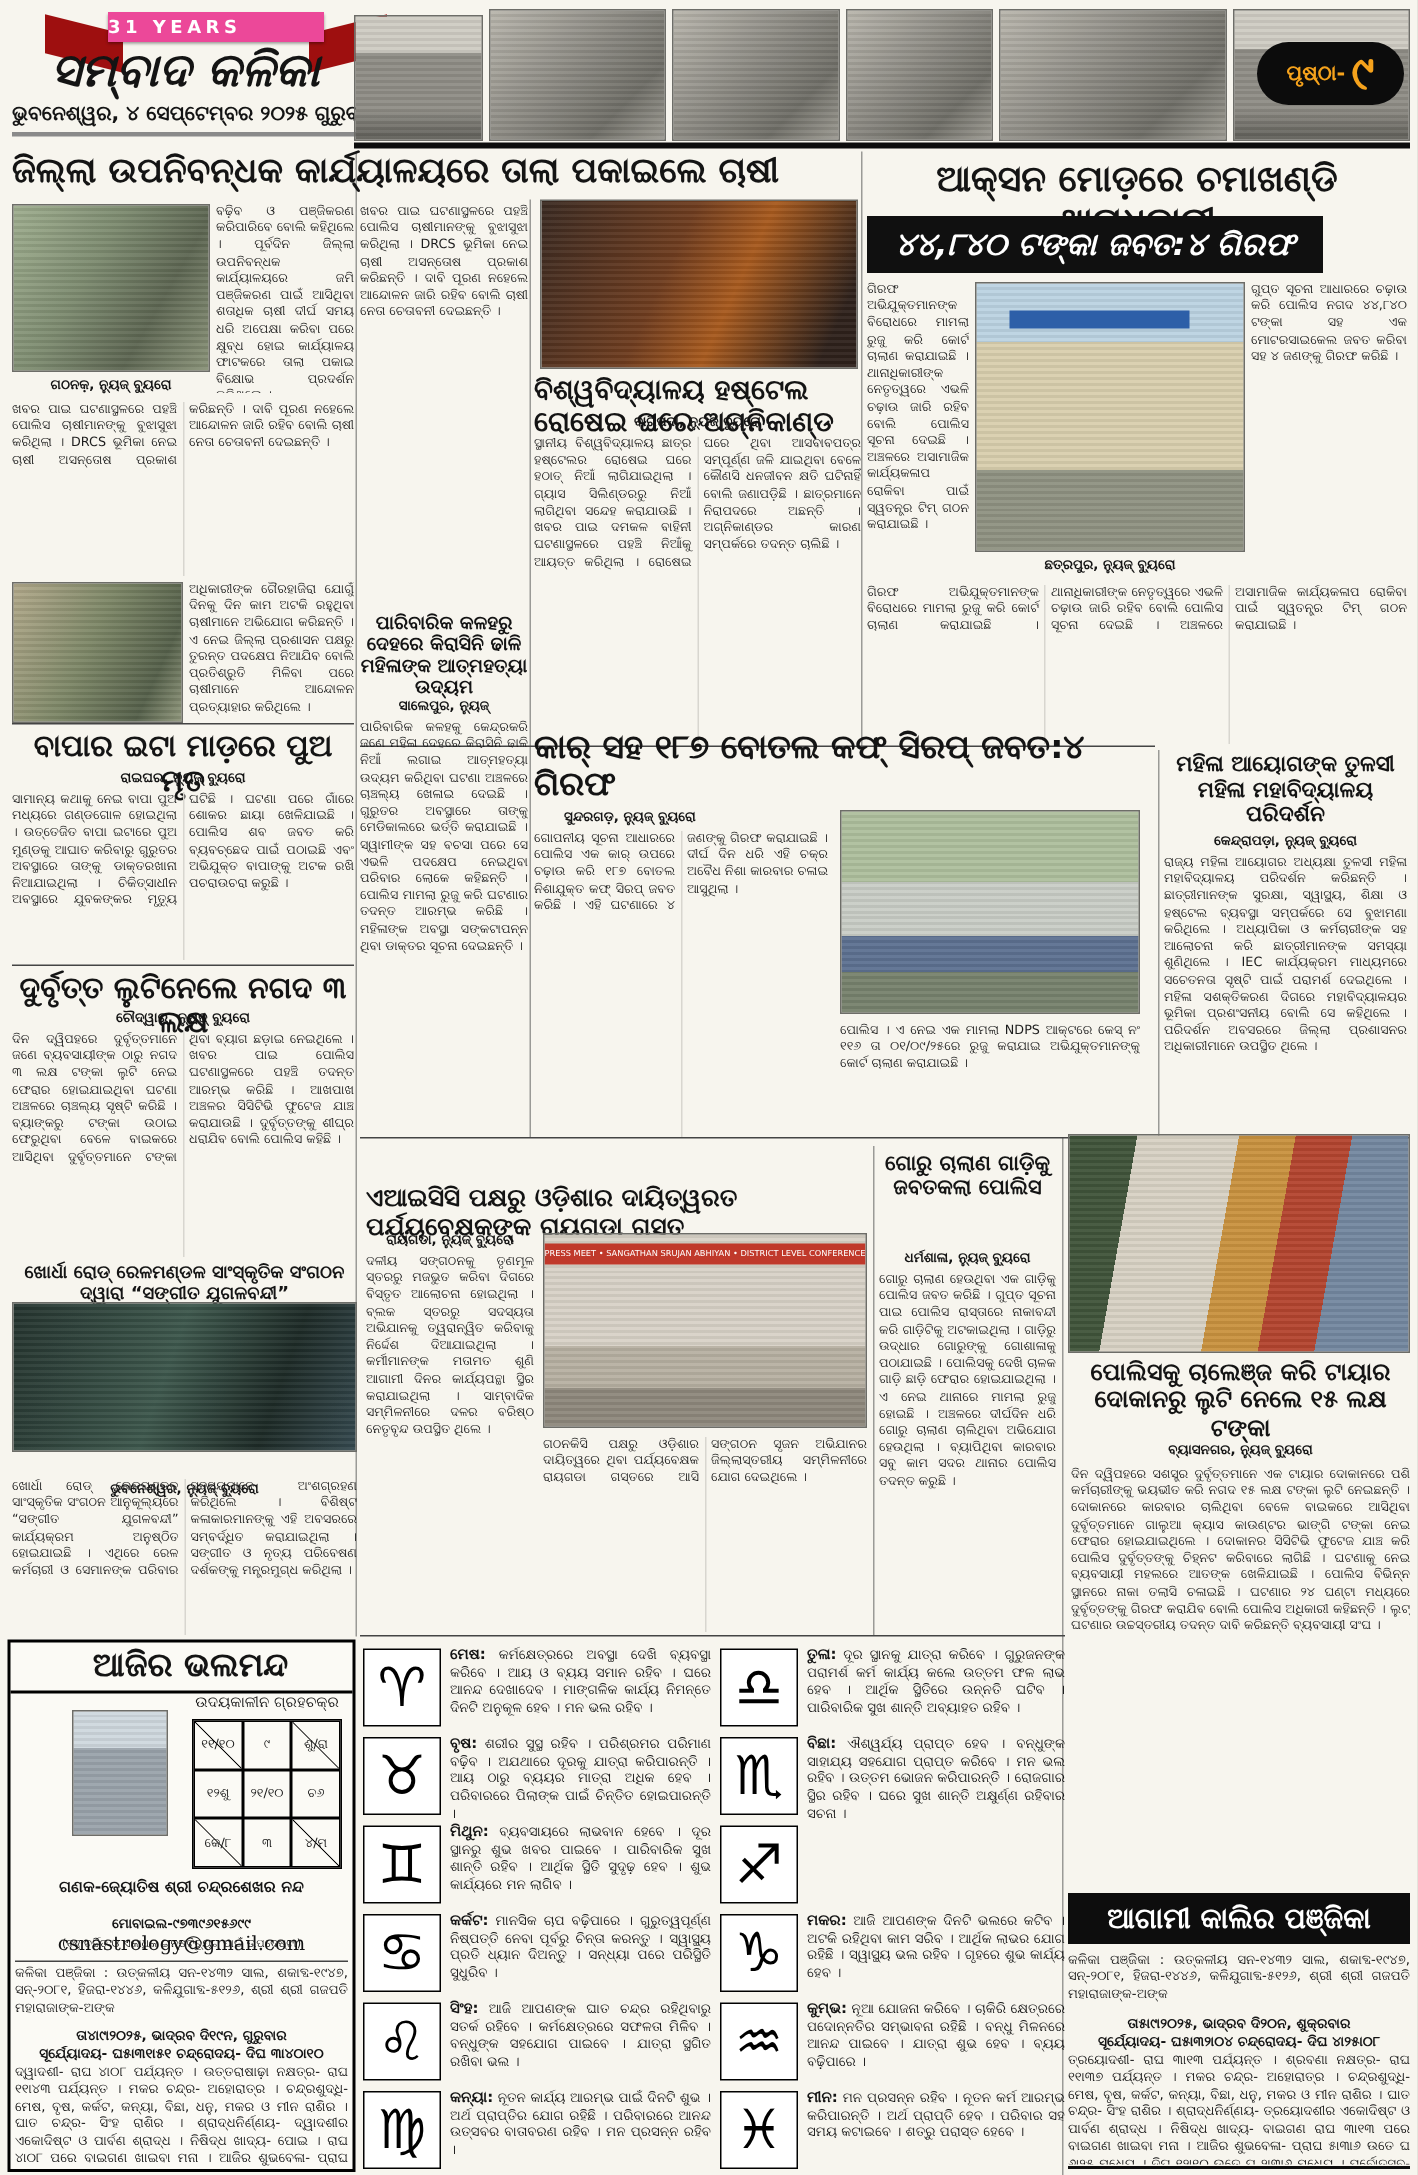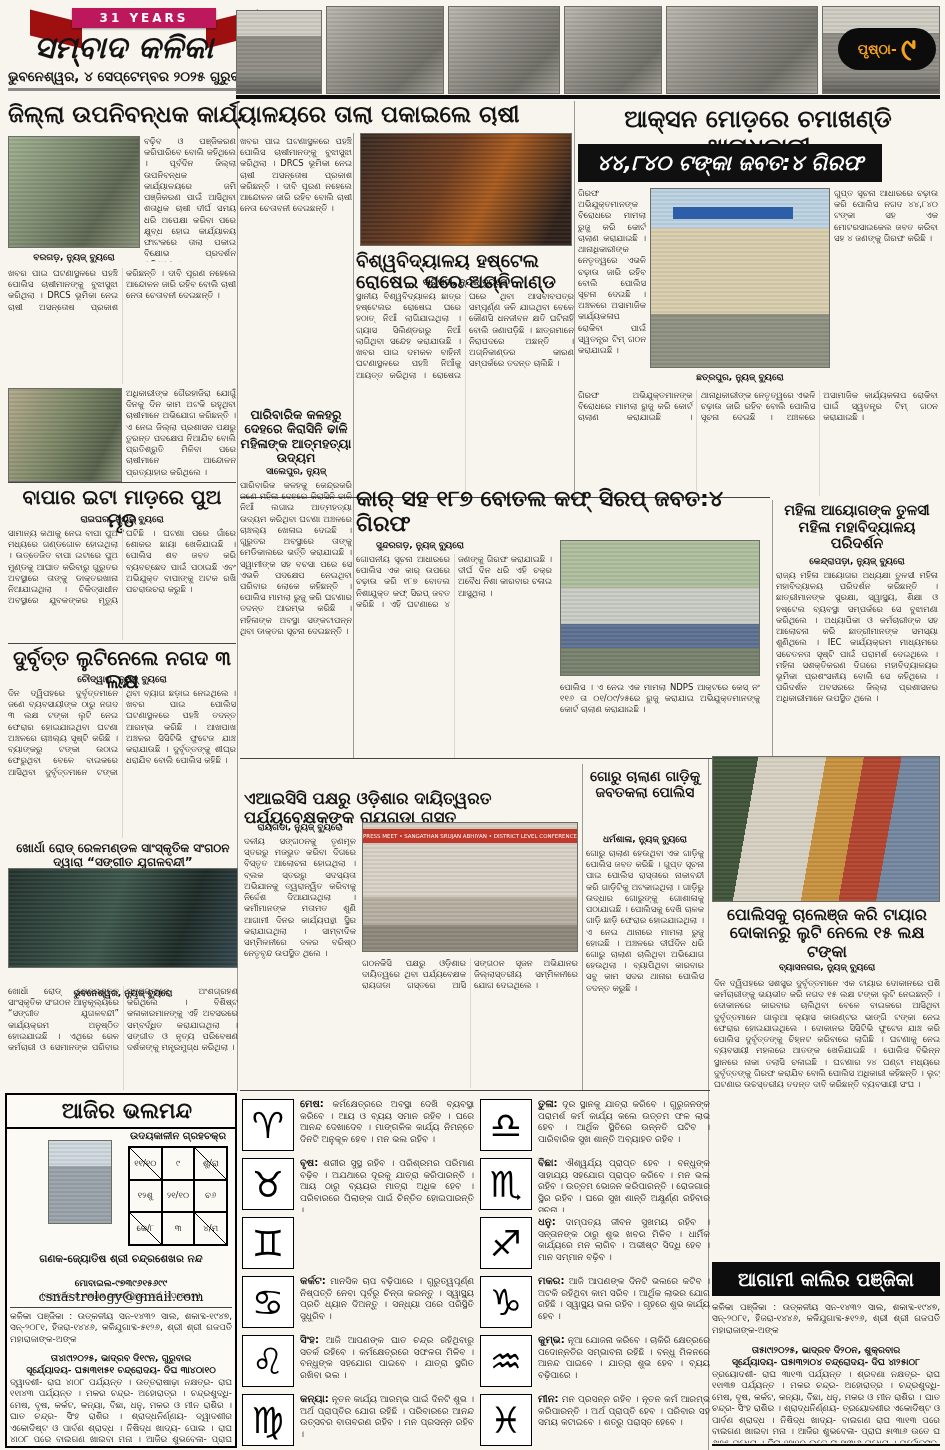--- a/index.html
+++ b/index.html
@@ -1,21 +1,21 @@
 <!DOCTYPE html>
 <html><head>
 <meta charset="utf-8">
 <style>
   html,body{margin:0;padding:0;background:#d8d5cc;}
   .page{position:relative;width:945px;height:1450px;margin:0 auto;background:#f7f5ee;
         font-family:"DejaVu Sans",sans-serif;color:#141414;overflow:hidden;}
   .abs{position:absolute;box-sizing:border-box;}
   
-  .ribbon{background:#be185d;color:#fff;font-weight:bold;font-size:12px;letter-spacing:3px;
-          text-align:center;line-height:20px;box-shadow:0 1px 2px rgba(0,0,0,.4);}
+  .ribbon{background:#ec4899;color:#fff;font-weight:bold;font-size:12px;letter-spacing:3px;
+          line-height:20px;box-shadow:0 1px 2px rgba(0,0,0,.4);}
   .rtail{background:#9e0f0f;transform:skewY(14deg);}
   .rtail.r{transform:skewY(-14deg);}
   .logo{font-size:31px;font-weight:bold;font-style:italic;line-height:34px;white-space:nowrap;}
   .mdate{font-size:13.5px;font-weight:bold;}
   .grule{background:#8a8a8a;}
   .brule{background:#0d0d0d;}
   .vr{background:#9a9a96;width:1px;}
   .hrl{background:#444;height:1px;}
   .badge{background:#0c0c0c;border-radius:24px;color:#f5a21c;text-align:center;
          display:flex;align-items:center;justify-content:center;gap:4px;}
@@ -45,21 +45,21 @@
   .c{text-align:center;}
   .dl{font-size:9px;font-weight:bold;text-align:center;}
   .bd{font-size:8.5px;line-height:1.32;text-align:justify;overflow:hidden;color:#1c1c1c;}
   .col2{column-count:2;column-gap:8px;column-rule:1px solid #d8d6cf;}
   .col3{column-count:3;column-gap:8px;column-rule:1px solid #d8d6cf;}
   .bar{background:#101010;color:#fff;font-weight:bold;font-style:italic;
        display:flex;align-items:center;justify-content:center;font-size:21px;}
   
   .panel{border:2px solid #000;background:#fbfaf5;}
   .ptitle{font-size:22px;font-weight:bold;text-align:center;border-bottom:2px solid #000;line-height:32px;padding-left:12px;}
-  .gtitle{font-size:10px;font-weight:bold;text-align:center;}
+  .gtitle{font-size:10px;font-weight:normal;text-align:center;}
   .gchart{display:grid;grid-template-columns:repeat(3,1fr);grid-template-rows:repeat(3,1fr);
           border:1.5px solid #000;}
   .gcell{border:1px solid #000;font-size:8.5px;display:flex;align-items:center;justify-content:center;text-align:center;}
   .gcell.diag{background-image:linear-gradient(to top right,transparent calc(50% - .6px),#000 50%,transparent calc(50% + .6px));}
   .small{font-size:7.5px;line-height:1.2;text-align:center;}
   .email{font-family:"DejaVu Serif",serif;font-size:13px;text-align:center;}
   .pj{font-size:8.8px;line-height:1.3;text-align:justify;overflow:hidden;}
   .pjc{font-size:9.2px;font-weight:bold;text-align:center;white-space:nowrap;overflow:hidden;}
   
   .zicon{position:absolute;left:0;top:2px;width:50px;height:50px;border:1.5px solid #000;background:#fff;
@@ -102,21 +102,21 @@
   <div class="abs vr" style="left:772px;top:500px;height:258px;"></div>
   <div class="abs vr" style="left:708px;top:758px;height:692px;"></div>
   <div class="abs vr" style="left:582px;top:764px;height:326px;"></div>
   <div class="abs hrl" style="left:240px;top:497px;width:530px;"></div>
   <div class="abs hrl" style="left:240px;top:758px;width:700px;"></div>
   <div class="abs hrl" style="left:240px;top:1090px;width:470px;"></div>
 
   <div class="abs hl" style="left:8px;top:101px;width:562px;height:32px;font-size:23px;">ଜିଲ୍ଲା ଉପନିବନ୍ଧକ କାର୍ଯ୍ୟାଳୟରେ ତାଲା ପକାଇଲେ ଚାଷୀ</div>
   <div class="abs photo ph-office" style="left:8px;top:136px;width:132px;height:112px;"></div>
   <div class="abs bd" style="left:144px;top:136px;width:92px;height:126px;">ବଢ଼ିବ ଓ ପଞ୍ଜିକରଣ କରିପାରିବେ ବୋଲି କହିଥିଲେ । ପୂର୍ବଦିନ ଜିଲ୍ଲା ଉପନିବନ୍ଧକ କାର୍ଯ୍ୟାଳୟରେ ଜମି ପଞ୍ଜିକରଣ ପାଇଁ ଆସିଥିବା ଶତାଧିକ ଚାଷୀ ଦୀର୍ଘ ସମୟ ଧରି ଅପେକ୍ଷା କରିବା ପରେ କ୍ଷୁବ୍ଧ ହୋଇ କାର୍ଯ୍ୟାଳୟ ଫାଟକରେ ତାଲା ପକାଇ ବିକ୍ଷୋଭ ପ୍ରଦର୍ଶନ କରିଥିଲେ ।</div>
-  <div class="abs dl" style="left:8px;top:252px;width:132px;">ବରଗଡ଼, ନ୍ୟୁଜ୍ ବ୍ୟୁରୋ</div>
+  <div class="abs dl" style="left:8px;top:252px;width:132px;">ଗଠନକ଼, ନ୍ୟୁଜ୍ ବ୍ୟୁରୋ</div>
   <div class="abs bd col2" style="left:8px;top:268px;width:228px;height:116px;">ଖବର ପାଇ ଘଟଣାସ୍ଥଳରେ ପହଞ୍ଚି ପୋଲିସ ଚାଷୀମାନଙ୍କୁ ବୁଝାସୁଝା କରିଥିଲା । DRCS ଭୂମିକା ନେଇ ଚାଷୀ ଅସନ୍ତୋଷ ପ୍ରକାଶ କରିଛନ୍ତି । ଦାବି ପୂରଣ ନହେଲେ ଆନ୍ଦୋଳନ ଜାରି ରହିବ ବୋଲି ଚାଷୀ ନେତା ଚେତାବନୀ ଦେଇଛନ୍ତି ।</div>
   <div class="abs photo ph-bike" style="left:8px;top:388px;width:114px;height:94px;"></div>
   <div class="abs bd" style="left:126px;top:388px;width:110px;height:94px;">ଅଧିକାରୀଙ୍କ ଗୈରହାଜିରା ଯୋଗୁଁ ଦିନକୁ ଦିନ କାମ ଅଟକି ରହୁଥିବା ଚାଷୀମାନେ ଅଭିଯୋଗ କରିଛନ୍ତି । ଏ ନେଇ ଜିଲ୍ଲା ପ୍ରଶାସନ ପକ୍ଷରୁ ତୁରନ୍ତ ପଦକ୍ଷେପ ନିଆଯିବ ବୋଲି ପ୍ରତିଶ୍ରୁତି ମିଳିବା ପରେ ଚାଷୀମାନେ ଆନ୍ଦୋଳନ ପ୍ରତ୍ୟାହାର କରିଥିଲେ ।</div>
   <div class="abs bd" style="left:240px;top:136px;width:112px;height:268px;">ଖବର ପାଇ ଘଟଣାସ୍ଥଳରେ ପହଞ୍ଚି ପୋଲିସ ଚାଷୀମାନଙ୍କୁ ବୁଝାସୁଝା କରିଥିଲା । DRCS ଭୂମିକା ନେଇ ଚାଷୀ ଅସନ୍ତୋଷ ପ୍ରକାଶ କରିଛନ୍ତି । ଦାବି ପୂରଣ ନହେଲେ ଆନ୍ଦୋଳନ ଜାରି ରହିବ ବୋଲି ଚାଷୀ ନେତା ଚେତାବନୀ ଦେଇଛନ୍ତି ।</div>
 
   <div class="abs hl c" style="left:240px;top:408px;width:112px;height:56px;font-size:12.5px;">ପାରିବାରିକ କଳହରୁ ଦେହରେ କିରାସିନି ଢାଳି ମହିଳାଙ୍କ ଆତ୍ମହତ୍ୟା ଉଦ୍ୟମ</div>
   <div class="abs dl" style="left:240px;top:466px;width:112px;">ସାଲେପୁର, ନ୍ୟୁଜ୍</div>
   <div class="abs bd" style="left:240px;top:480px;width:112px;height:276px;">ପାରିବାରିକ କଳହକୁ କେନ୍ଦ୍ରକରି ଜଣେ ମହିଳା ଦେହରେ କିରାସିନି ଢାଳି ନିଆଁ ଲଗାଇ ଆତ୍ମହତ୍ୟା ଉଦ୍ୟମ କରିଥିବା ଘଟଣା ଅଞ୍ଚଳରେ ଚାଞ୍ଚଲ୍ୟ ଖେଳାଇ ଦେଇଛି । ଗୁରୁତର ଅବସ୍ଥାରେ ତାଙ୍କୁ ମେଡିକାଲରେ ଭର୍ତ୍ତି କରାଯାଇଛି । ସ୍ୱାମୀଙ୍କ ସହ ବଚସା ପରେ ସେ ଏଭଳି ପଦକ୍ଷେପ ନେଇଥିବା ପରିବାର ଲୋକେ କହିଛନ୍ତି । ପୋଲିସ ମାମଲା ରୁଜୁ କରି ଘଟଣାର ତଦନ୍ତ ଆରମ୍ଭ କରିଛି । ମହିଳାଙ୍କ ଅବସ୍ଥା ସଙ୍କଟାପନ୍ନ ଥିବା ଡାକ୍ତର ସୂଚନା ଦେଇଛନ୍ତି ।</div>
 
   <div class="abs photo ph-fire" style="left:360px;top:133px;width:212px;height:113px;"></div>
@@ -210,20 +210,21 @@
   <div class="abs" style="left:242px;top:1156px;width:232px;height:56px;">
     <div class="zicon">
         <span>♉</span>
       </div>
     <div class="ztxt"><b>ବୃଷ:</b> <span>ଶରୀର ସୁସ୍ଥ ରହିବ । ପରିଶ୍ରମର ପରିମାଣ ବଢ଼ିବ । ଅଯଥାରେ ଦୂରକୁ ଯାତ୍ରା କରିପାରନ୍ତି । ଆୟ ଠାରୁ ବ୍ୟୟର ମାତ୍ରା ଅଧିକ ହେବ । ପରିବାରରେ ପିଲାଙ୍କ ପାଇଁ ଚିନ୍ତିତ ହୋଇପାରନ୍ତି ।</span></div>
   </div>
   <div class="abs" style="left:242px;top:1215px;width:232px;height:56px;">
     <div class="zicon">
         <span>♊</span>
       </div>
+    <div class="ztxt"><b>ମିଥୁନ:</b> <span>ବ୍ୟବସାୟରେ ଲାଭବାନ ହେବେ । ଦୂର ସ୍ଥାନରୁ ଶୁଭ ଖବର ପାଇବେ । ପାରିବାରିକ ସୁଖ ଶାନ୍ତି ରହିବ । ଆର୍ଥିକ ସ୍ଥିତି ସୁଦୃଢ଼ ହେବ । ଶୁଭ କାର୍ଯ୍ୟରେ ମନ ଲାଗିବ ।</span></div>
   </div>
   <div class="abs" style="left:242px;top:1274px;width:232px;height:56px;">
     <div class="zicon">
         <span>♋</span>
       </div>
     <div class="ztxt"><b>କର୍କଟ:</b> <span>ମାନସିକ ଚାପ ବଢ଼ିପାରେ । ଗୁରୁତ୍ୱପୂର୍ଣ୍ଣ ନିଷ୍ପତ୍ତି ନେବା ପୂର୍ବରୁ ଚିନ୍ତା କରନ୍ତୁ । ସ୍ୱାସ୍ଥ୍ୟ ପ୍ରତି ଧ୍ୟାନ ଦିଅନ୍ତୁ । ସନ୍ଧ୍ୟା ପରେ ପରିସ୍ଥିତି ସୁଧୁରିବ ।</span></div>
   </div>
   <div class="abs" style="left:242px;top:1333px;width:232px;height:56px;">
     <div class="zicon">
         <span>♌</span>
@@ -246,21 +247,20 @@
   <div class="abs" style="left:480px;top:1156px;width:230px;height:56px;">
     <div class="zicon">
         <span>♏</span>
       </div>
     <div class="ztxt"><b>ବିଛା:</b> <span>ଐଶ୍ୱର୍ଯ୍ୟ ପ୍ରାପ୍ତ ହେବ । ବନ୍ଧୁଙ୍କ ସାହାଯ୍ୟ ସହଯୋଗ ପ୍ରାପ୍ତ କରିବେ । ମନ ଭଲ ରହିବ । ଉତ୍ତମ ଭୋଜନ କରିପାରନ୍ତି । ରୋଜଗାର ସ୍ଥିର ରହିବ । ଘରେ ସୁଖ ଶାନ୍ତି ଅକ୍ଷୁର୍ଣ୍ଣ ରହିବାର ସୂଚନା ।</span></div>
   </div>
   <div class="abs" style="left:480px;top:1215px;width:230px;height:56px;">
     <div class="zicon">
         <span>♐</span>
       </div>
-    <div class="ztxt"><b>ଧନୁ:</b> <span>ଦାମ୍ପତ୍ୟ ଜୀବନ ସୁଖମୟ ରହିବ । ସନ୍ତାନଙ୍କ ଠାରୁ ଶୁଭ ଖବର ମିଳିବ । ଧାର୍ମିକ କାର୍ଯ୍ୟରେ ମନ ଲାଗିବ । ଅଭୀଷ୍ଟ ସିଦ୍ଧି ହେବ । ମାନ ସମ୍ମାନ ବଢ଼ିବ ।</span></div>
   </div>
   <div class="abs" style="left:480px;top:1274px;width:230px;height:56px;">
     <div class="zicon">
         <span>♑</span>
       </div>
     <div class="ztxt"><b>ମକର:</b> <span>ଆଜି ଆପଣଙ୍କ ଦିନଟି ଭଲରେ କଟିବ । ଅଟକି ରହିଥିବା କାମ ସରିବ । ଆର୍ଥିକ ଲାଭର ଯୋଗ ରହିଛି । ସ୍ୱାସ୍ଥ୍ୟ ଭଲ ରହିବ । ଗୃହରେ ଶୁଭ କାର୍ଯ୍ୟ ହେବ ।</span></div>
   </div>
   <div class="abs" style="left:480px;top:1333px;width:230px;height:56px;">
     <div class="zicon">
         <span>♒</span>

